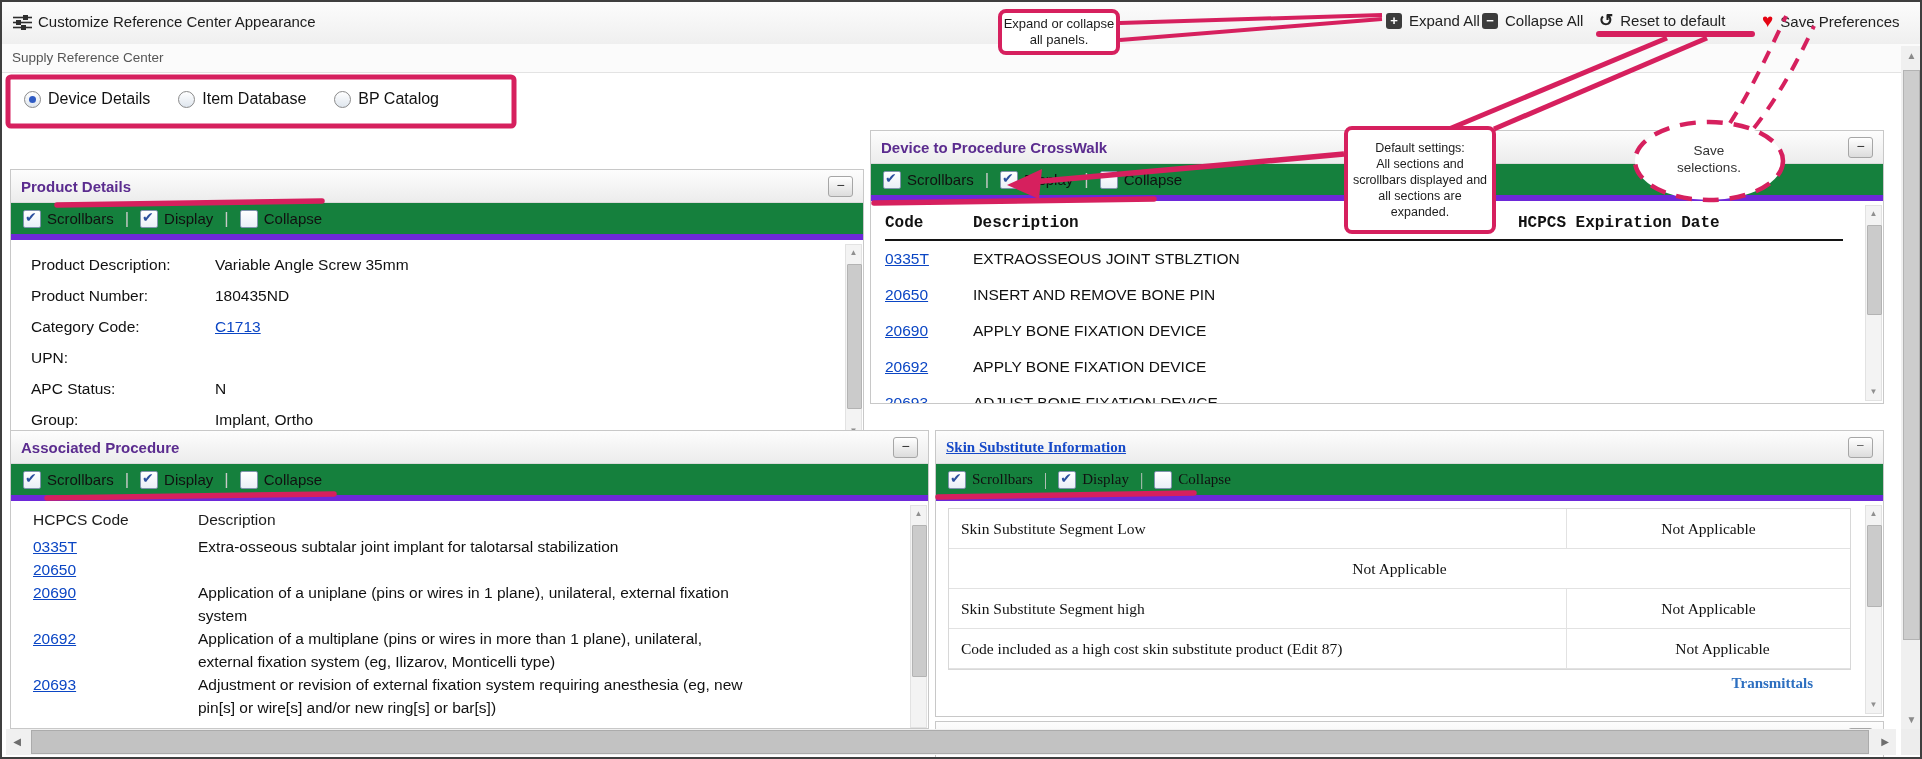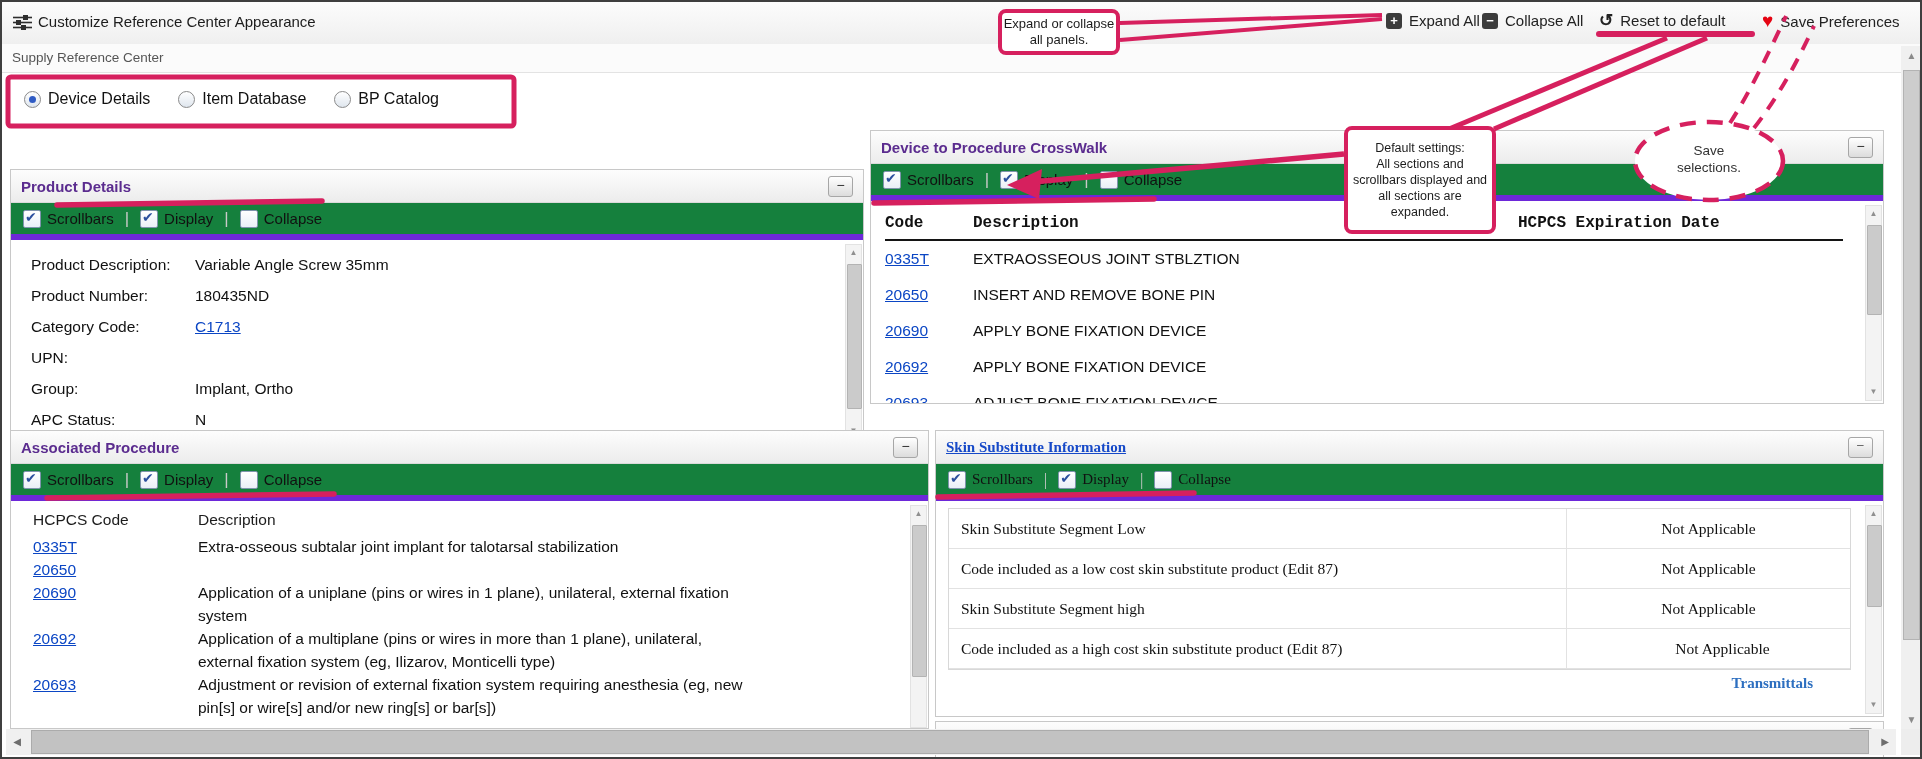--- a/index.html
+++ b/index.html
@@ -37,21 +37,21 @@
            background:linear-gradient(#fff,#dcdcdc);font-size:14px;line-height:16px;text-align:center;color:#333;}
   .chk-row{height:37px;display:flex;align-items:center;padding:0 12px;border-bottom:6px solid #6d28d9;
            background:#15803d;font-size:15px;color:#111;box-sizing:border-box;}
   .chk{width:16px;height:16px;border:1px solid #7f94ad;border-radius:2px;background:linear-gradient(#fff,#e9eff7);
        margin-right:6px;position:relative;flex:0 0 auto;}
   .chk.on::before{content:"✔";position:absolute;left:1px;top:-2px;font-size:14px;color:#2b4f9e;}
   .sep{color:#c9c9c9;margin:0 11px;font-size:17px;}
   .panel-body{position:absolute;left:0;right:0;top:72px;bottom:0;overflow:hidden;background:#fff;}
 
   
-  .pd-row{display:flex;align-items:center;height:31px;padding-left:20px;font-size:15.5px;}
+  .pd-row{display:flex;align-items:center;height:31px;padding-left:20px;font-size:15.5px;gap:20px;}
   .pd-row:first-child{margin-top:7px;}
   .pd-label{width:164px;flex:0 0 auto;}
   .lnk{color:#0b46c4;text-decoration:underline;}
 
   
   .cw-grid{display:grid;grid-template-columns:88px 545px 1fr;align-items:center;margin:0 40px 0 14px;}
   .cw-head{height:32px;border-bottom:2px solid #141414;font-weight:bold;font-size:16px;margin-top:4px;font-family:Liberation Mono, monospace;}
   .cw-row{height:36px;font-size:15.5px;}
 
   
@@ -174,26 +174,26 @@
         </div>
       <div class="pd-row">
           <span class="pd-label">Category Code:</span>
           <span class="lnk">C1713</span>
         </div>
       <div class="pd-row">
           <span class="pd-label">UPN:</span>
           <span></span>
         </div>
       <div class="pd-row">
+          <span class="pd-label">APC Status:</span>
+          <span>N</span>
+        </div>
+      <div class="pd-row">
           <span class="pd-label">Group:</span>
           <span>Implant, Ortho</span>
-        </div>
-      <div class="pd-row">
-          <span class="pd-label">APC Status:</span>
-          <span>N</span>
         </div>
       <div class="pd-row">
           <span class="pd-label">Manufacturer:</span>
           <span>Integra</span>
         </div>
       <div class="vsb" style="right:1px;top:2px;bottom:2px;">
         <span class="sb-arrow" style="top:0;">▲</span>
         <div class="sb-thumb" style="top:19px;height:143px;"></div>
         <span class="sb-arrow" style="bottom:0;">▼</span>
       </div>
@@ -315,21 +315,20 @@
       <span class="chk"></span>
       <span>Collapse</span>
     </div>
     <div class="panel-body">
       <div class="sk-table">
         <div class="sk-row">
           <span class="sk-label">Skin Substitute Segment Low</span>
           <span class="sk-val">Not Applicable</span>
         </div>
         <div class="sk-row">
-          <span class="sk-label">Code included as a low cost skin substitute product (Edit 87)</span>
           <span class="sk-val">Not Applicable</span>
         </div>
         <div class="sk-row">
           <span class="sk-label">Skin Substitute Segment high</span>
           <span class="sk-val">Not Applicable</span>
         </div>
         <div class="sk-row">
           <span class="sk-label">Code included as a high cost skin substitute product (Edit 87)</span>
           <span class="sk-val">Not Applicable</span>
         </div>

